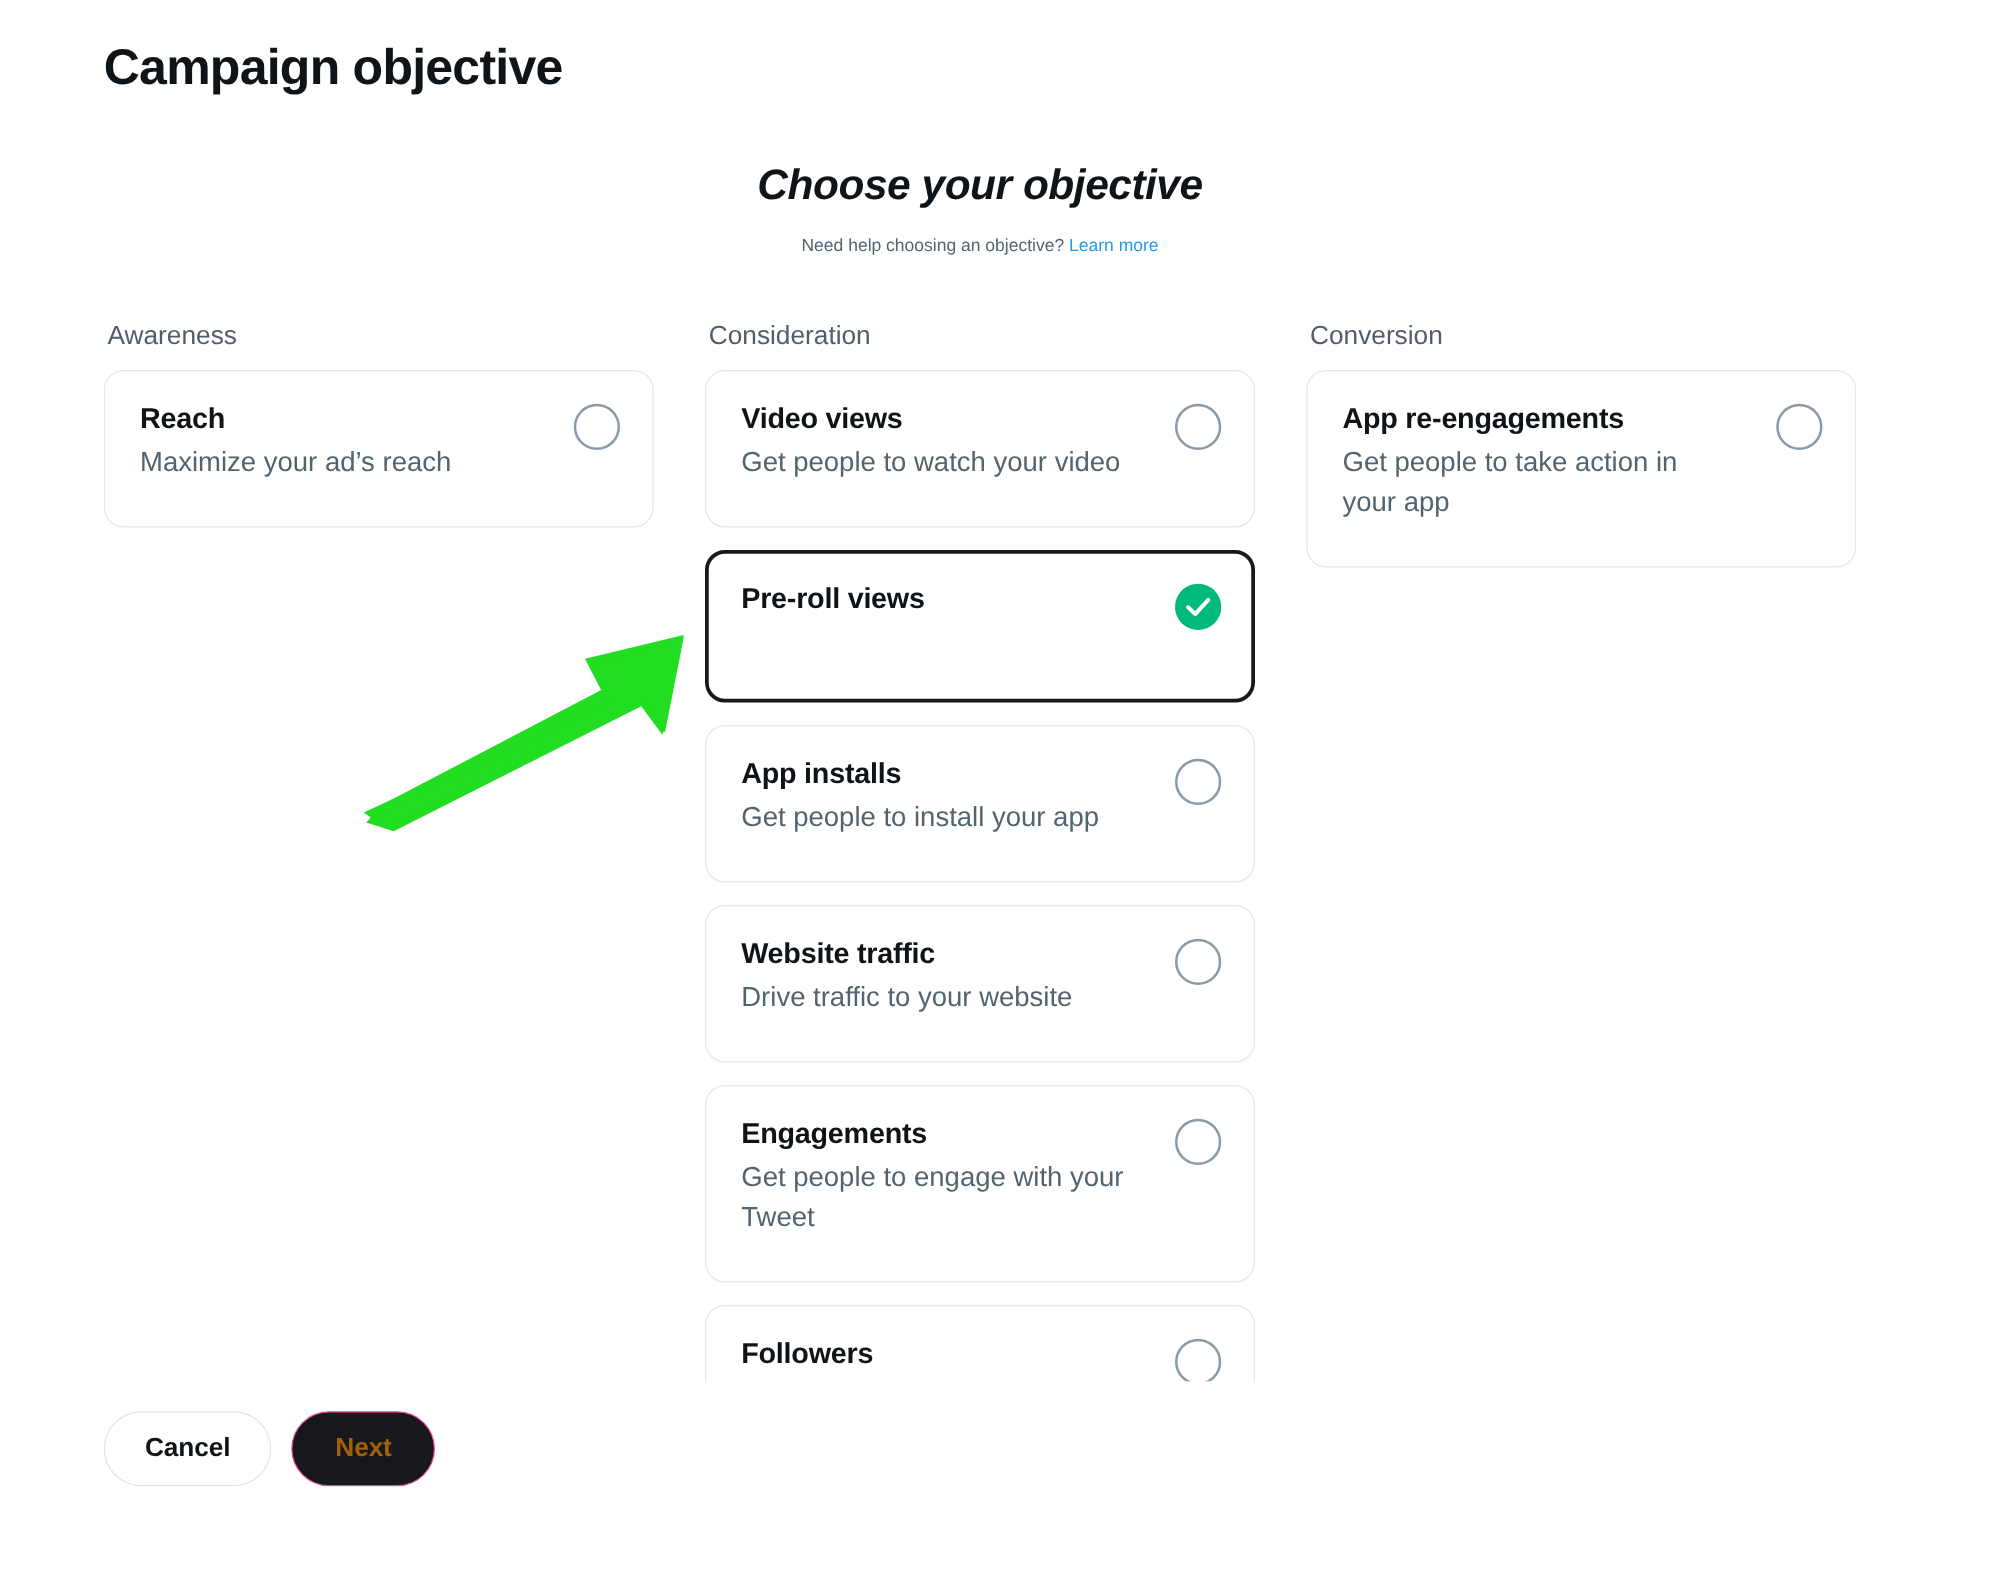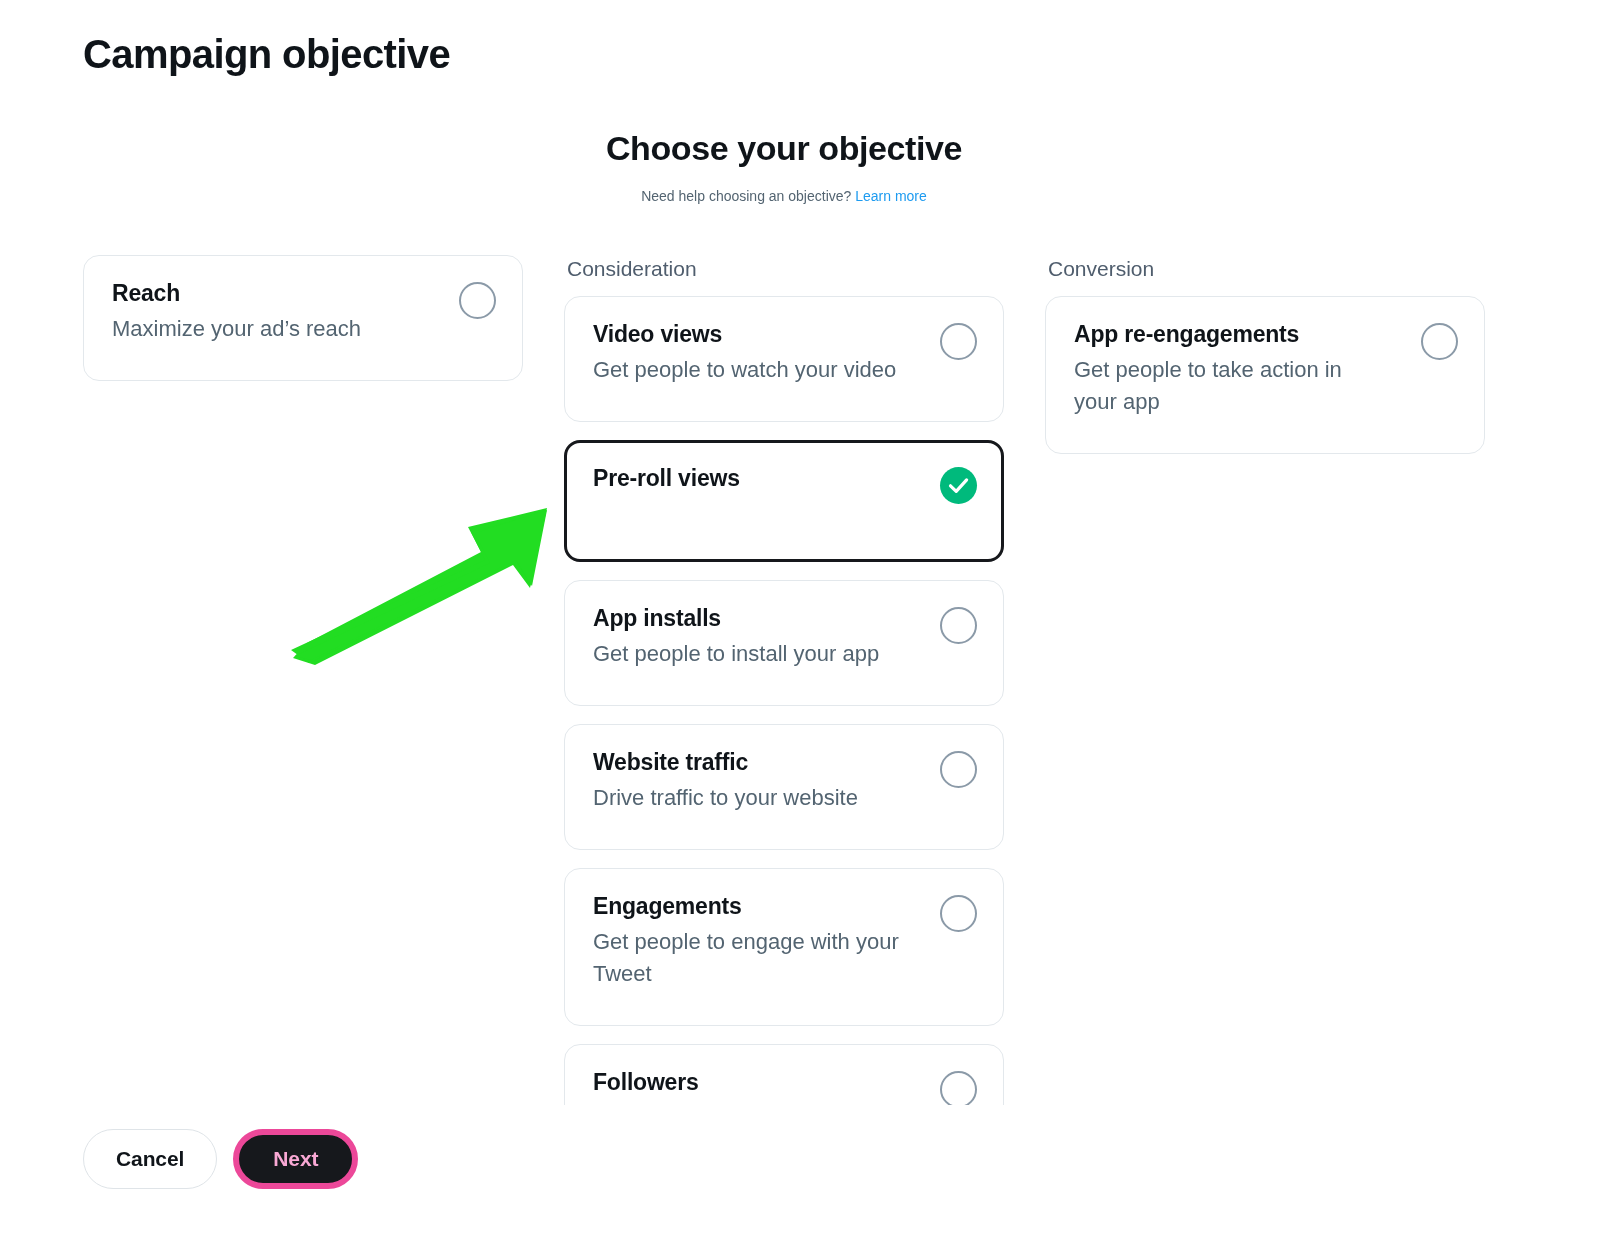--- a/index.html
+++ b/index.html
@@ -31,20 +31,21 @@
     top: 126px;
     width: 1568px;
     text-align: center;
   }
   .heading-title {
     font-size: 34px;
     font-weight: bold;
     letter-spacing: -0.4px;
     color: #0f1419;
     line-height: 44px;
+    font-style: italic;
   }
   .heading-sub {
     margin-top: 12px;
     font-size: 14px;
     color: #536471;
     line-height: 28px;
   }
   .heading-sub .link {
     color: #1d9bf0;
     text-decoration: none;
@@ -157,39 +158,40 @@
     height: 60px;
   }
   .btn-cancel {
     background: #ffffff;
     border: 1px solid #dfe4e8;
     color: #0f1419;
     padding: 12px 32px;
   }
   .btn-next {
     background: #16181c;
-    border: 6px solid #ec4899;
-    color: #f9a8d4;
+    border: 1px solid #ec4899;
+    color: #a16207;
     padding: 0 34px;
   }
 </style>
 </head>
 <body>
 
 <div class="page-title">Campaign objective</div>
 
 <div class="heading-block">
   <div class="heading-title">Choose your objective</div>
   <div class="heading-sub">
     <span>Need help choosing an objective? </span><a class="link">Learn more</a>
   </div>
 </div>
 
 <div class="columns" id="columns">
     <div class="column">
+      <div class="column-label">Awareness</div>
       <div class="card-list">
         <div class="card">
           <div class="card-title">Reach</div>
           <div class="card-desc">Maximize your ad’s reach</div>
           <div class="radio"></div>
         </div>
       </div>
     </div>
     <div class="column">
       <div class="column-label">Consideration</div>

